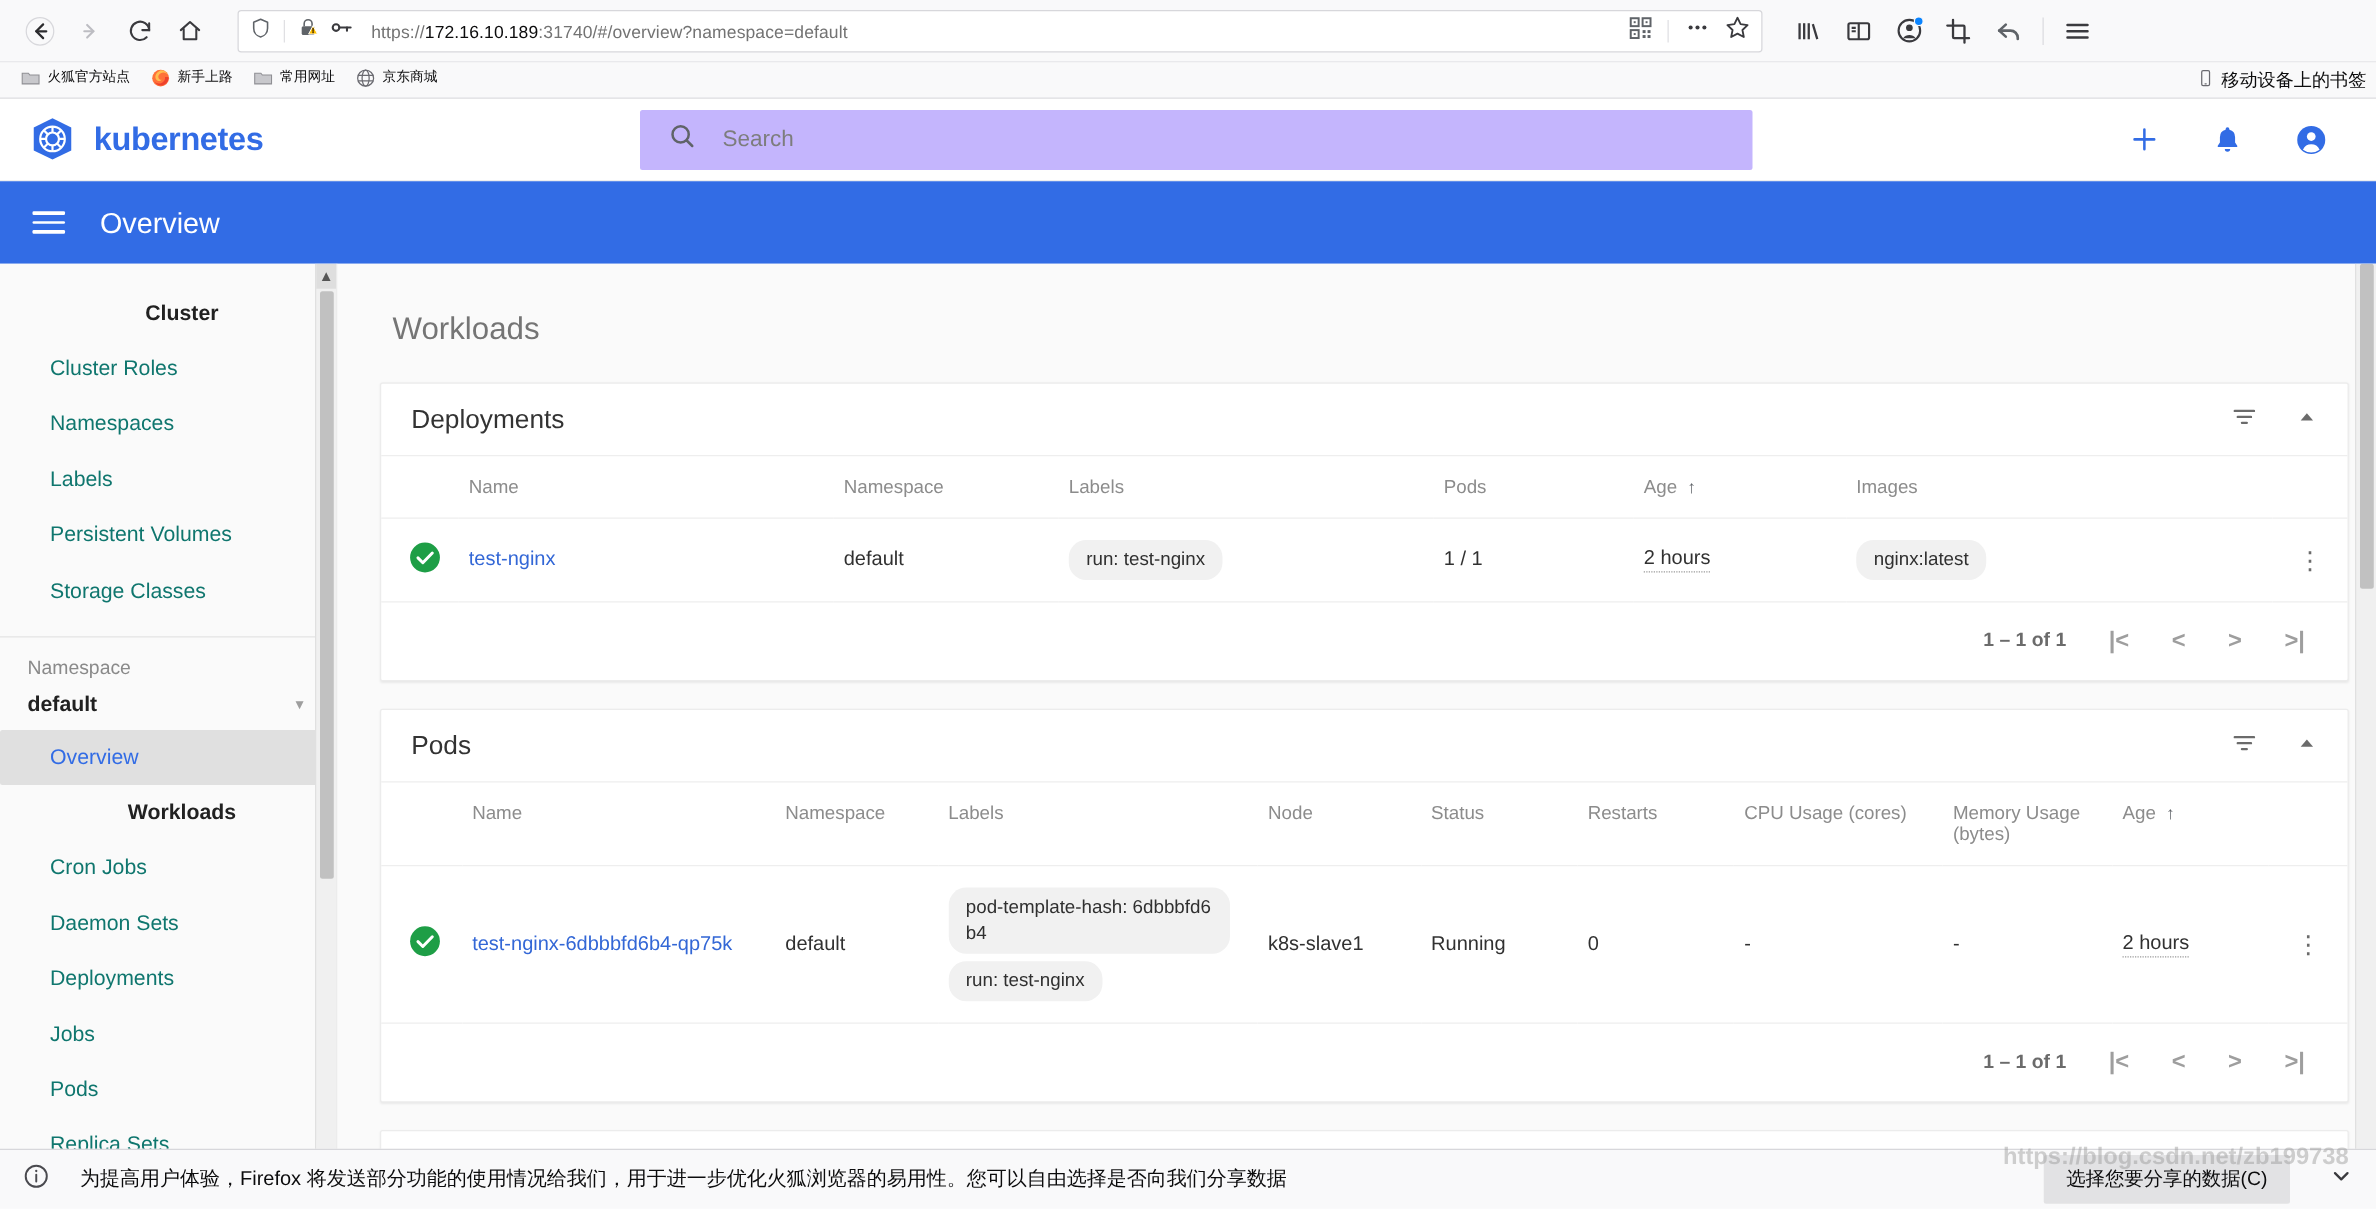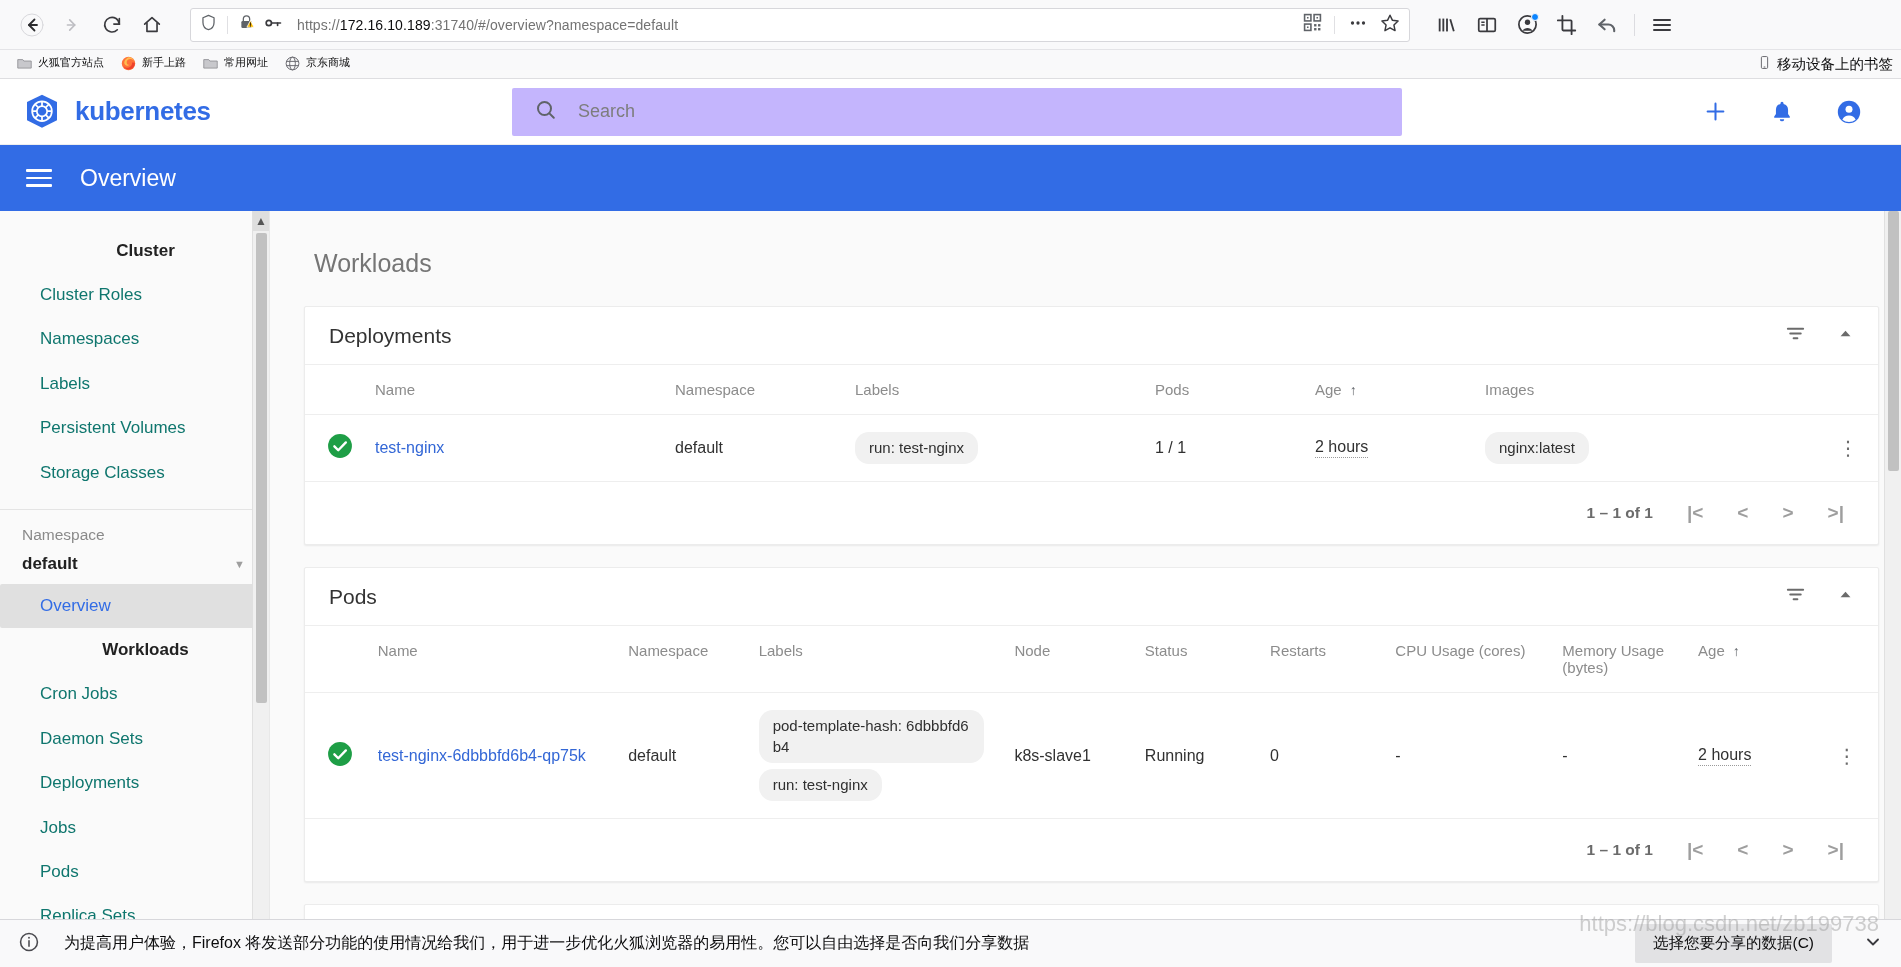--- a/index.html
+++ b/index.html
@@ -194,22 +194,22 @@
     overflow: hidden;
   }
   .notice-text { font-size: 16px; color: #0c0c0d; white-space: nowrap; margin-left: 10px; }
   .notice-actions { margin-left: auto; display: flex; align-items: center; gap: 31px; }
   .notice-btn {
     background: #e2e2e4; border: 0; border-radius: 2px; padding: 9px 18px;
     font-size: 15.5px; color: #0c0c0d; font-family: "Liberation Sans", sans-serif;
     white-space: nowrap;
   }
   .watermark {
-    position: absolute; right: 22px; bottom: 30px; font-size: 22px;
-    color: rgba(150,150,150,.45); white-space: nowrap; pointer-events: none;
+    position: absolute; right: 22px; bottom: 30px; font-size: 19px;
+    color: rgba(150,150,150,.45); white-space: nowrap; pointer-events: none; font-weight: bold;
   }
 </style>
 </head>
 <body>
 
 <div class="browser-chrome">
 
   <div class="nav-bar">
     <div class="nav-btn back">
       <svg width="24" height="24" viewBox="0 0 24 24" fill="none" stroke="currentColor" stroke-width="1.8" stroke-linecap="round" stroke-linejoin="round">

